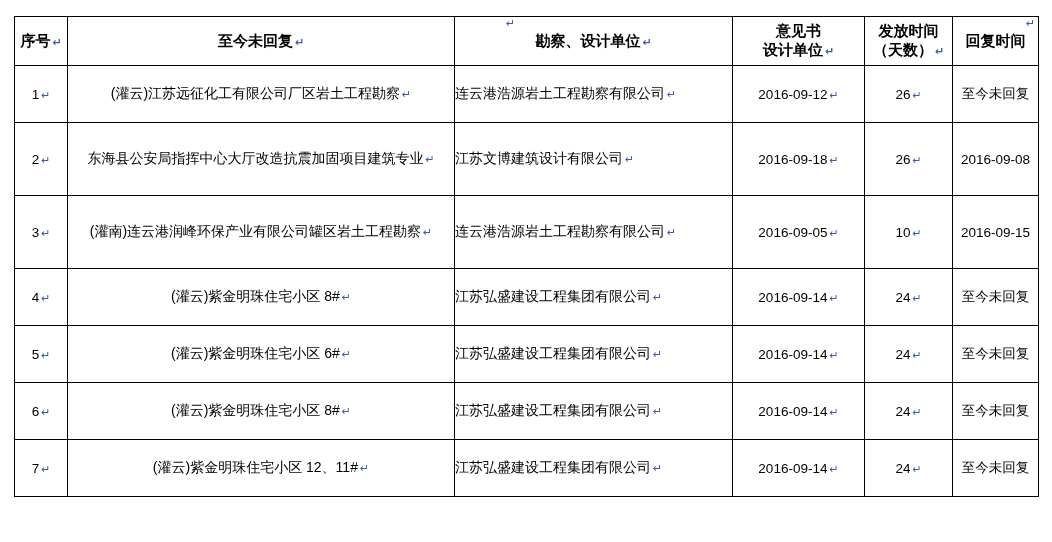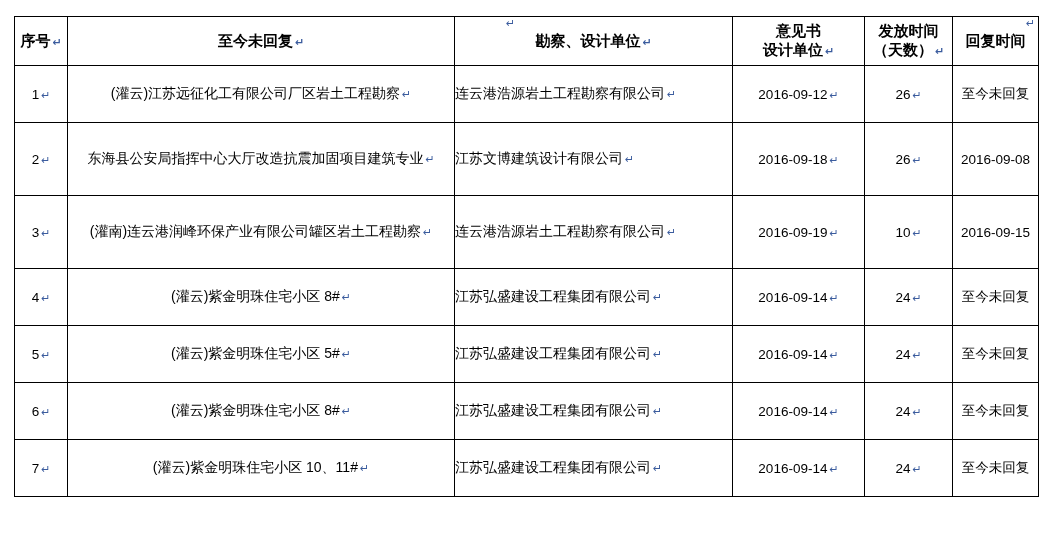--- a/index.html
+++ b/index.html
@@ -159,55 +159,55 @@
         <td class="c-unit"><span>江苏文博建筑设计有限公司</span><span class="pm">↵</span></td>
         <td class="c-date"><span>2016-09-18</span><span class="pm">↵</span></td>
         <td class="c-days"><span>26</span><span class="pm">↵</span></td>
         <td class="c-reply"><span>2016-09-08</span></td>
       </tr>
 
       <tr class="row-tall">
         <td class="c-idx"><span>3</span><span class="pm">↵</span></td>
         <td class="c-name"><span>(灌南)连云港润峰环保产业有限公司罐区岩土工程勘察</span><span class="pm">↵</span></td>
         <td class="c-unit"><span>连云港浩源岩土工程勘察有限公司</span><span class="pm">↵</span></td>
-        <td class="c-date"><span>2016-09-19</span><span class="pm">↵</span></td>
+        <td class="c-date"><span>2016-09-05</span><span class="pm">↵</span></td>
         <td class="c-days"><span>10</span><span class="pm">↵</span></td>
         <td class="c-reply"><span>2016-09-15</span></td>
       </tr>
 
       <tr class="row-std">
         <td class="c-idx"><span>4</span><span class="pm">↵</span></td>
         <td class="c-name"><span>(灌云)紫金明珠住宅小区 8#</span><span class="pm">↵</span></td>
         <td class="c-unit"><span>江苏弘盛建设工程集团有限公司</span><span class="pm">↵</span></td>
         <td class="c-date"><span>2016-09-14</span><span class="pm">↵</span></td>
         <td class="c-days"><span>24</span><span class="pm">↵</span></td>
         <td class="c-reply"><span>至今未回复</span></td>
       </tr>
 
       <tr class="row-std">
         <td class="c-idx"><span>5</span><span class="pm">↵</span></td>
-        <td class="c-name"><span>(灌云)紫金明珠住宅小区 5#</span><span class="pm">↵</span></td>
+        <td class="c-name"><span>(灌云)紫金明珠住宅小区 6#</span><span class="pm">↵</span></td>
         <td class="c-unit"><span>江苏弘盛建设工程集团有限公司</span><span class="pm">↵</span></td>
         <td class="c-date"><span>2016-09-14</span><span class="pm">↵</span></td>
         <td class="c-days"><span>24</span><span class="pm">↵</span></td>
         <td class="c-reply"><span>至今未回复</span></td>
       </tr>
 
       <tr class="row-std">
         <td class="c-idx"><span>6</span><span class="pm">↵</span></td>
         <td class="c-name"><span>(灌云)紫金明珠住宅小区 8#</span><span class="pm">↵</span></td>
         <td class="c-unit"><span>江苏弘盛建设工程集团有限公司</span><span class="pm">↵</span></td>
         <td class="c-date"><span>2016-09-14</span><span class="pm">↵</span></td>
         <td class="c-days"><span>24</span><span class="pm">↵</span></td>
         <td class="c-reply"><span>至今未回复</span></td>
       </tr>
 
       <tr class="row-std">
         <td class="c-idx"><span>7</span><span class="pm">↵</span></td>
-        <td class="c-name"><span>(灌云)紫金明珠住宅小区 10、11#</span><span class="pm">↵</span></td>
+        <td class="c-name"><span>(灌云)紫金明珠住宅小区 12、11#</span><span class="pm">↵</span></td>
         <td class="c-unit"><span>江苏弘盛建设工程集团有限公司</span><span class="pm">↵</span></td>
         <td class="c-date"><span>2016-09-14</span><span class="pm">↵</span></td>
         <td class="c-days"><span>24</span><span class="pm">↵</span></td>
         <td class="c-reply"><span>至今未回复</span></td>
       </tr>
 
     </tbody>
   </table>
 </div>
 

